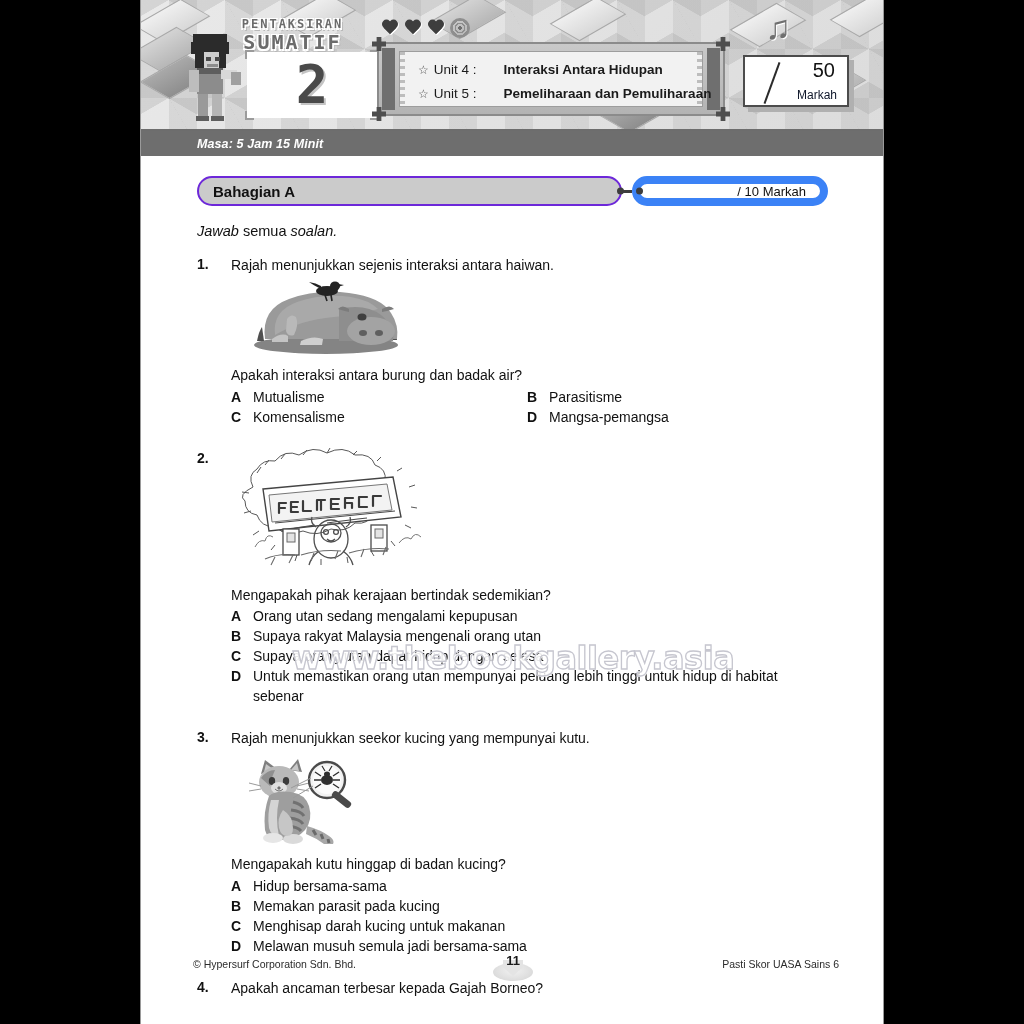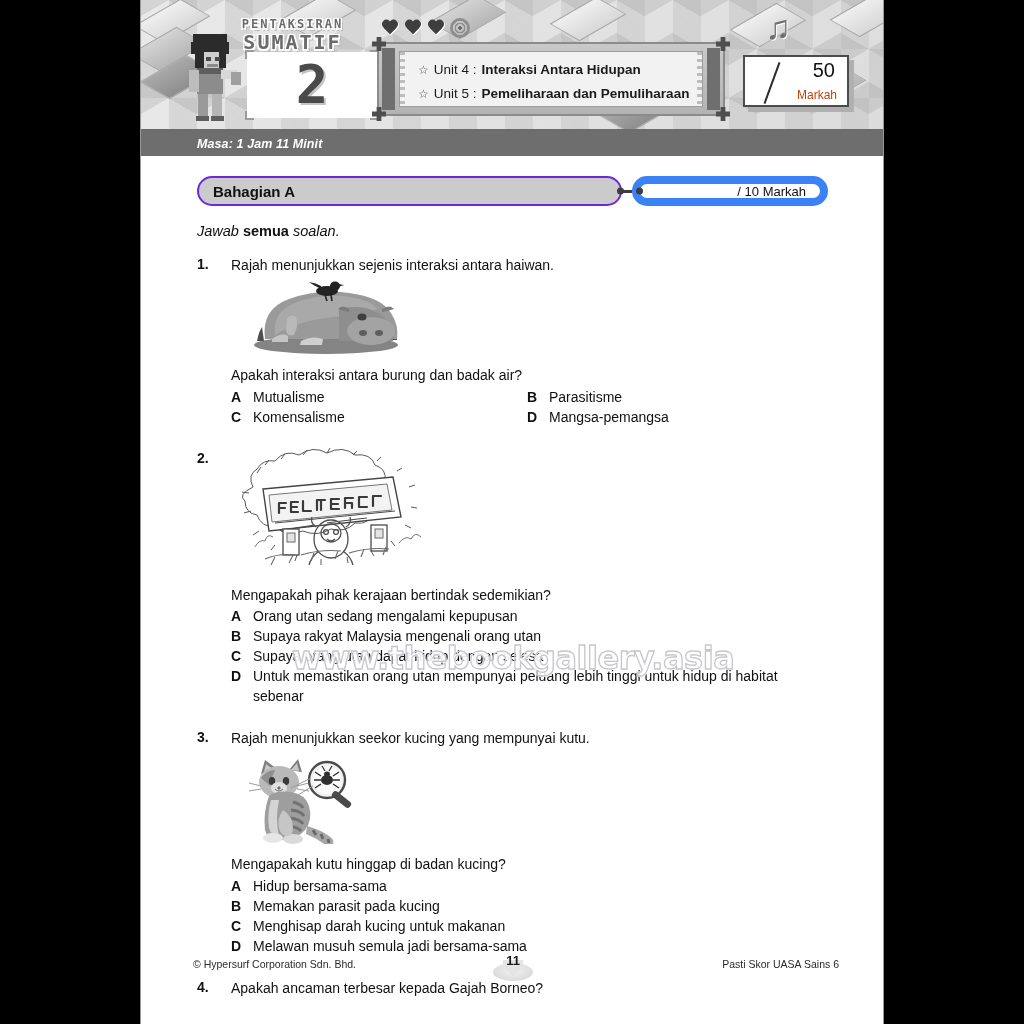--- a/index.html
+++ b/index.html
@@ -154,42 +154,42 @@
     background-repeat: no-repeat;
   }
   .unit-row {
     display: flex; align-items: baseline; gap: 5px;
     font-size: 13.5px; color: #1b1b1b; line-height: 24px;
     white-space: nowrap;
     padding-left: 8px;
   }
   .unit-star { color: #555; font-size: 12px; }
   .unit-key { font-weight: normal; }
-  .unit-val { font-weight: bold; }
+  .unit-val { font-weight: bold; margin-left: 22px; }
 
   
   #marks-box {
     position: absolute; right: 34px; top: 55px; width: 106px; height: 52px; z-index: 9;
   }
   #marks-box .shadow {
     position:absolute; left:5px; top:5px; width:100%; height:100%;
     background:#b0b0b0;
   }
   #marks-box .sheet {
     position:absolute; inset:0; background:#fff; border:2px solid #4c4c4c;
   }
   #marks-box .slash {
     position:absolute; left:26px; top:4px; width:2px; height:44px; background:#2b2b2b;
     transform: rotate(20deg);
   }
   #marks-total {
     position:absolute; right:12px; top:2px; font-size:20px; color:#111; font-weight:500;
   }
   #marks-label {
-    position:absolute; right:10px; bottom:3px; font-size:12px; color:#c2410c;
+    position:absolute; right:10px; bottom:3px; font-size:12px; color:#0f172a;
   }
 
   
   #time-bar {
     height: 25px;
     background: #6e6e6e;
     display: flex; align-items: center;
     padding-left: 56px;
   }
   #time-text {
@@ -229,21 +229,21 @@
     position: relative;
   }
   #marks-pill:before {
     content:""; position:absolute; left:-4px; top:50%; width:7px; height:7px;
     background:#3d3d3d; border-radius:50%; transform: translateY(-50%);
   }
 
   #instruction {
     font-style: italic; font-size: 14.5px; color: #111; margin-bottom: 16px;
   }
-  #instruction b { font-style: normal; font-weight: bold; }
+  #instruction b { font-style: normal; font-weight: normal; }
 
   .q {
     display: flex;
     margin-bottom: 4px;
     font-size: 14px;
     color: #111;
   }
   .q-num {
     flex: 0 0 34px;
     font-weight: bold;
@@ -403,21 +403,21 @@
       <div class="shadow"></div>
       <div class="sheet">
         <span class="slash"></span>
         <span id="marks-total">50</span>
         <span id="marks-label">Markah</span>
       </div>
     </div>
   </div>
 
   <div id="time-bar">
-    <span id="time-text">Masa: 1 Jam 11 Minit</span>
+    <span id="time-text">Masa: 5 Jam 15 Minit</span>
   </div>
 
   <div id="sheet">
 
     <div id="section-row">
       <div id="section-pill">Bahagian A</div>
       <div id="pill-connector"></div>
       <div id="marks-pill">/ 10 Markah</div>
     </div>
 

